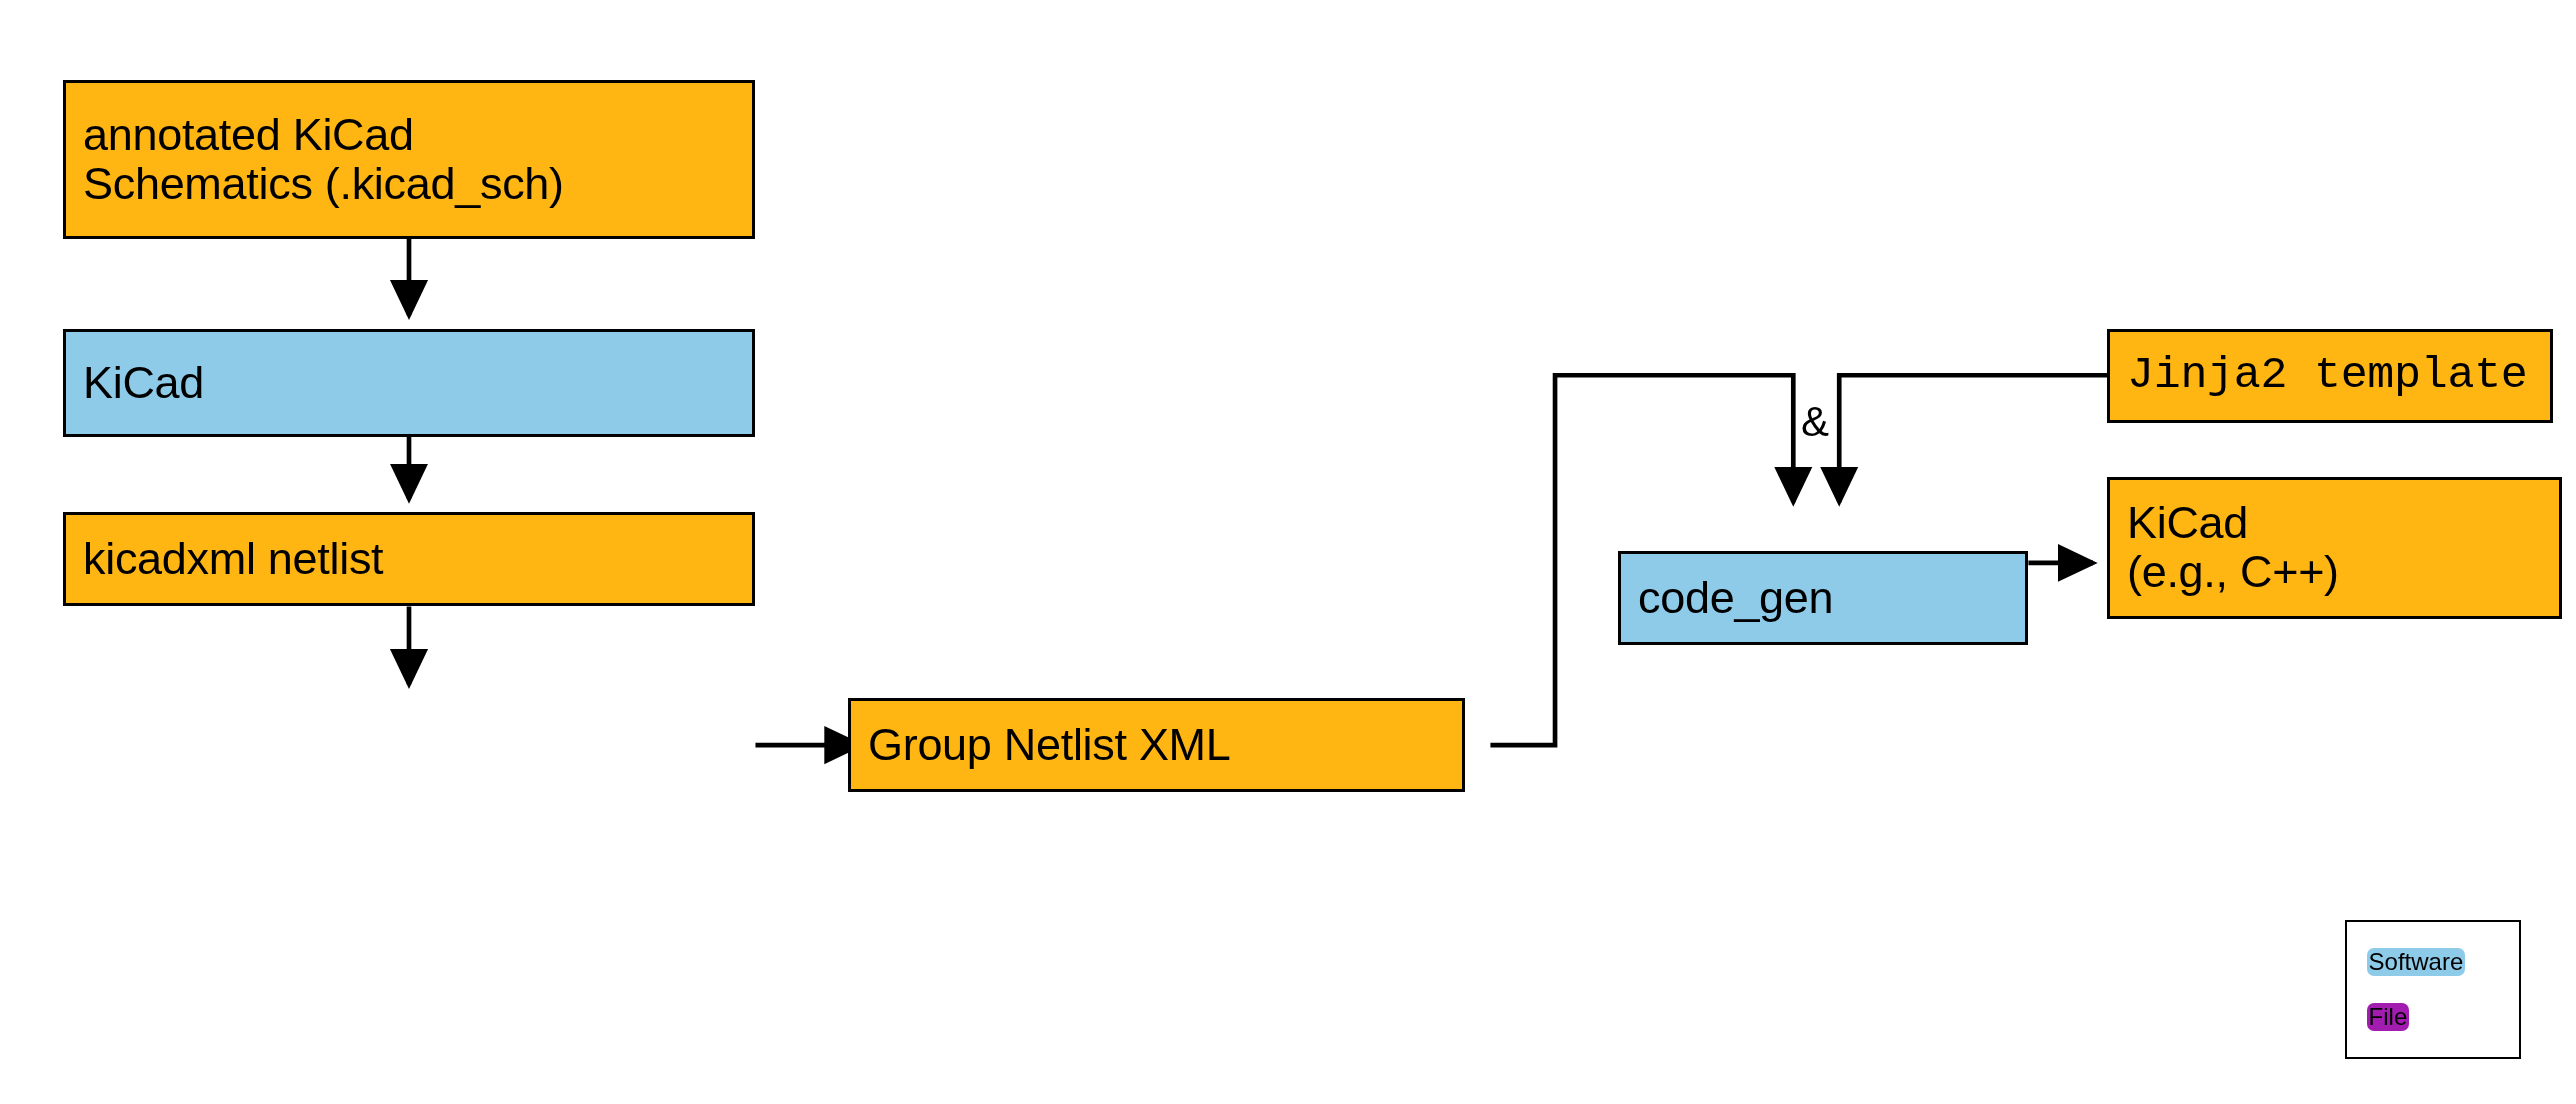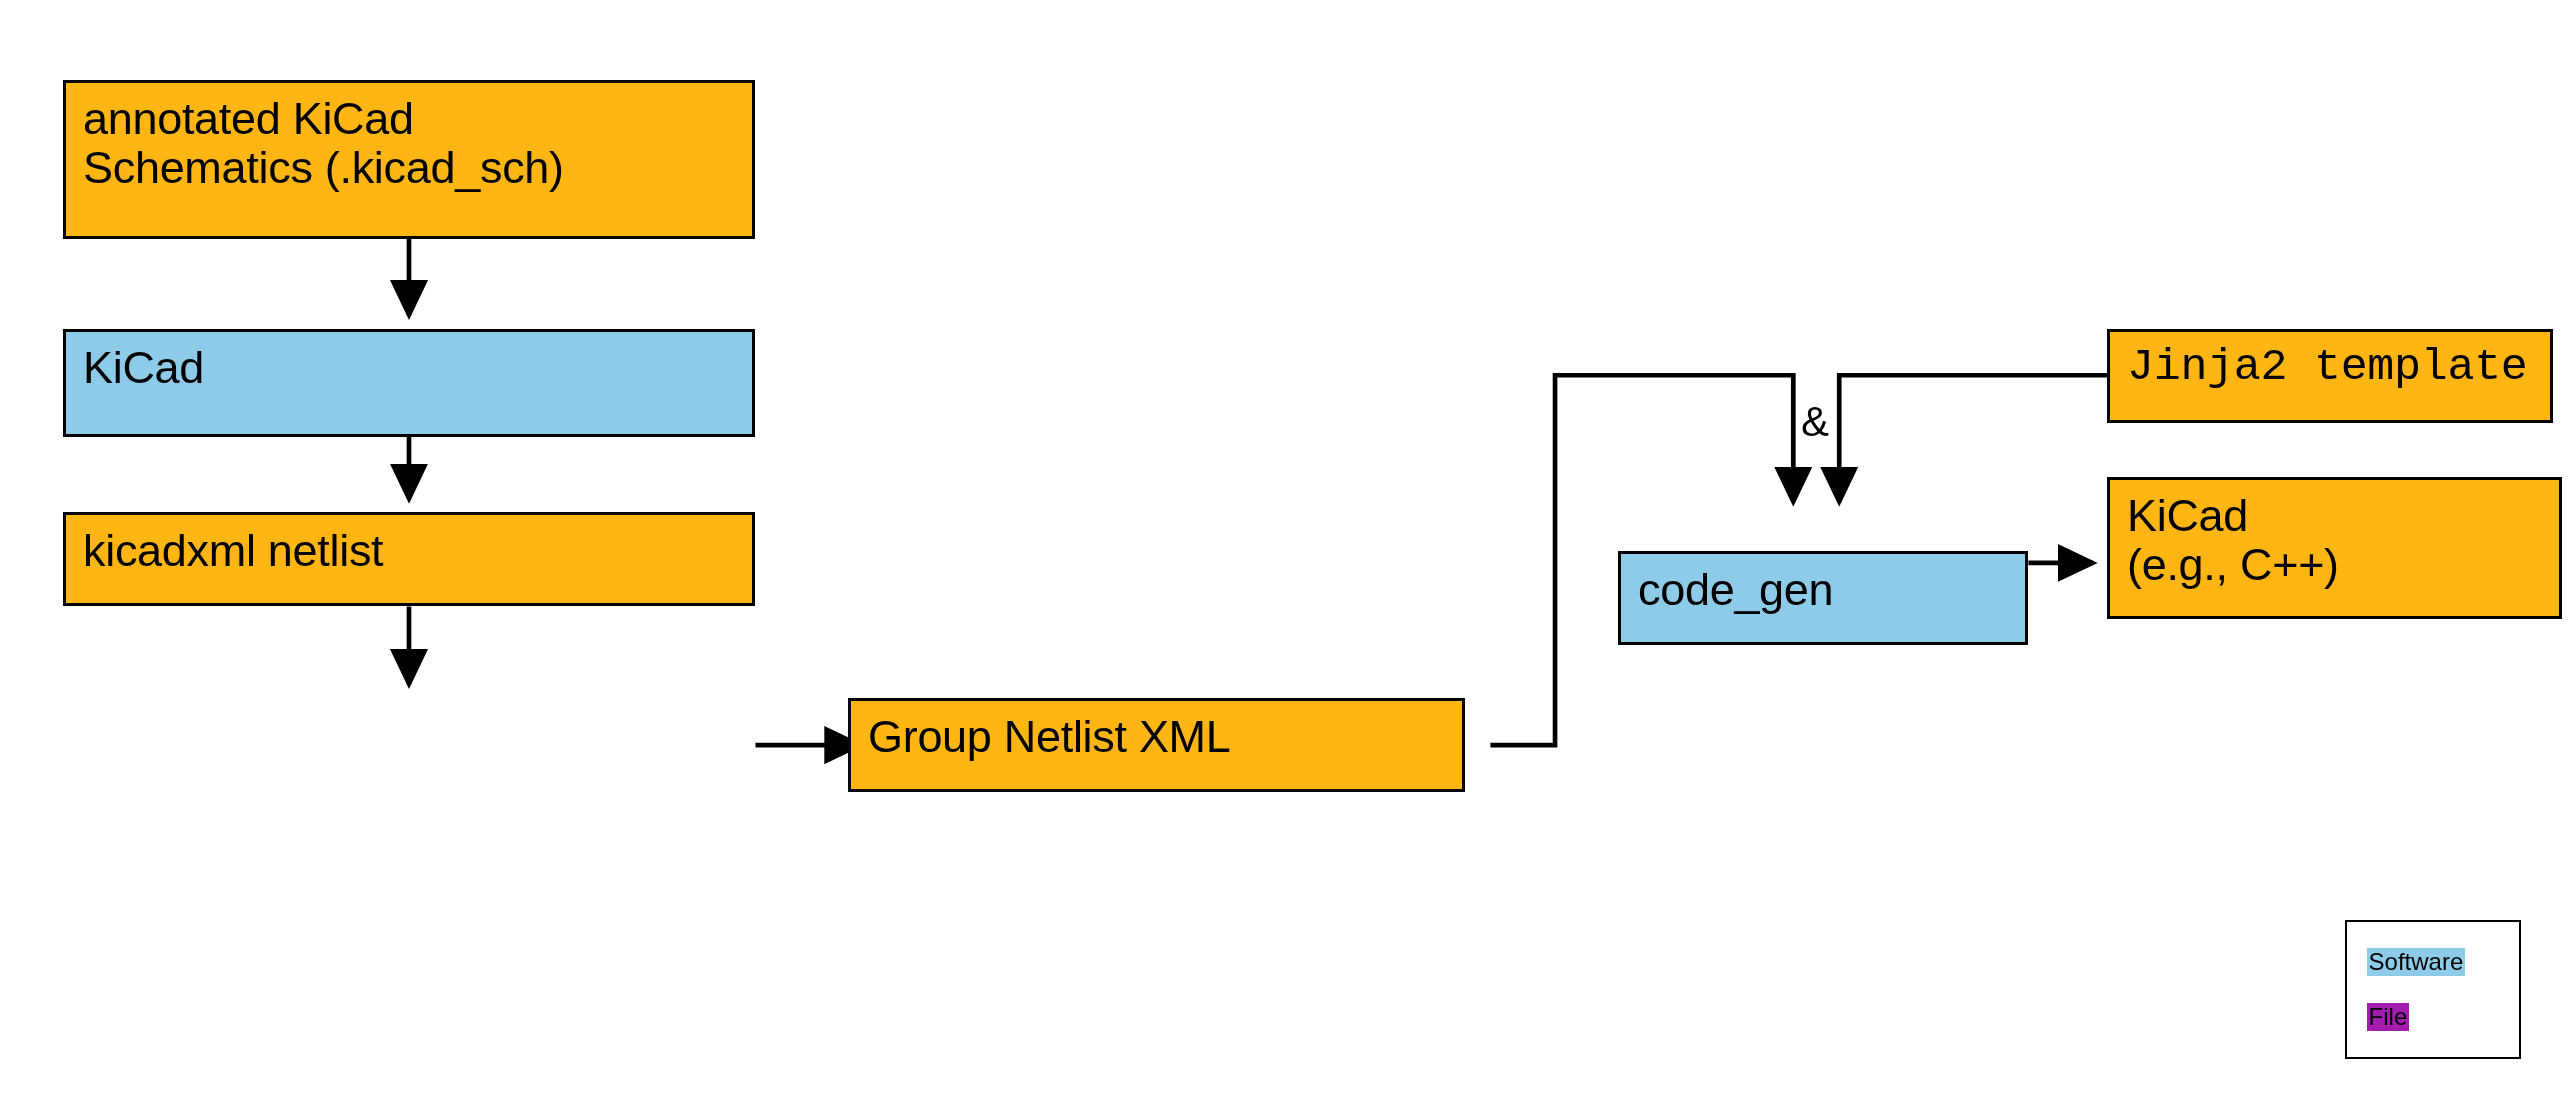--- a/index.html
+++ b/index.html
@@ -24,20 +24,21 @@
     width: 2576px;
     height: 1104px;
     pointer-events: none;
   }
   .node {
     position: absolute;
     box-sizing: border-box;
     border: 3.9px solid #000000;
     display: flex;
     flex-direction: column;
+    justify-content: center;
     align-items: flex-start;
     padding: 12px 17px;
     font-size: 45px;
     line-height: 1.08;
     color: #000000;
     white-space: pre-line;
     letter-spacing: -0.3px;
   }
   .node.file { background: #ffb612; }
   .node.software { background: #8ecbe8; }
@@ -58,20 +59,21 @@
     flex-direction: column;
     justify-content: space-around;
     align-items: flex-start;
     padding: 12.5px 0 12.5px 20px;
   }
   .legend-item {
     font-size: 24px;
     line-height: 1.12;
     color: #000000;
     padding: 0.8px 1.6px;
+    border-radius: 7px;
   }
   .legend-item.software { background: #8ecbe8; }
   .legend-item.file { background: #a21caf; }
 </style>
 </head>
 <body>
 
 <div id="canvas">
 
   <svg id="edge-layer" viewBox="0 0 3308 1418" width="2576" height="1104" xmlns="http://www.w3.org/2000/svg">

